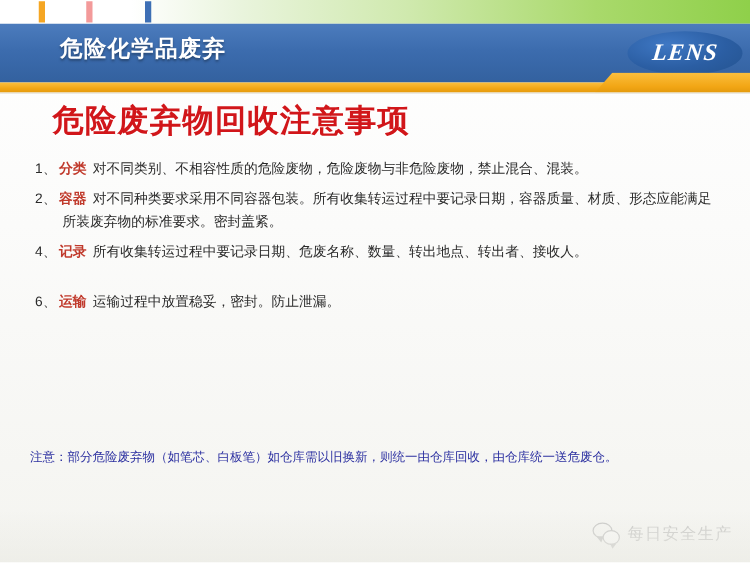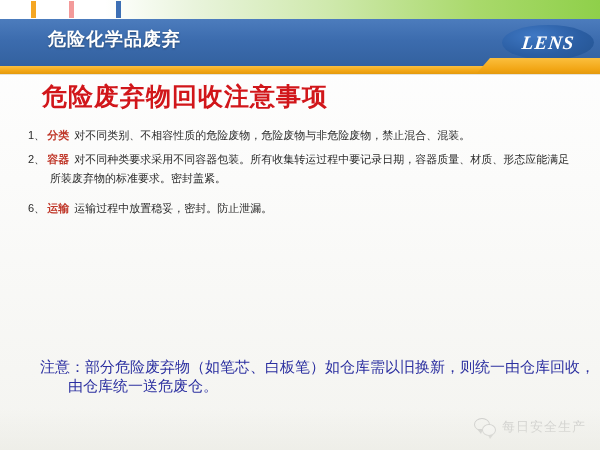--- a/index.html
+++ b/index.html
@@ -137,28 +137,28 @@
   }
   .item .txt {
     color: #2a2a2a;
   }
   .item-indent {
     display: block;
     padding-left: 22px;
     text-indent: -22px;
   }
 
-  .item.gap-top { margin-top: 11px; }
+  .item.gap-top { margin-top: 21px; }
 
   
   .note {
     position: absolute;
-    left: 40px; top: 357px;
+    left: 24px; top: 357px;
     width: 556px;
-    font-size: 15px;
+    font-size: 10px;
     line-height: 19px;
     color: #2b2fa0;
   }
   .note .note-line {
     display: block;
     padding-left: 28px;
     text-indent: -28px;
   }
 
   
@@ -257,20 +257,25 @@
       </span>
     </div>
 
     <div class="item">
       <span class="item-indent">
         <span class="num">2、</span><span class="kw">容器</span>&nbsp;<span class="txt">对不同种类要求采用不同容器包装。所有收集转运过程中要记录日期，容器质量、材质、形态应能满足所装废弃物的标准要求。密封盖紧。</span>
       </span>
     </div>
 
 
+    <div class="item">
+      <span class="item-indent">
+        <span class="num">4、</span><span class="kw">记录</span>&nbsp;<span class="txt">所有收集转运过程中要记录日期、危废名称、数量、转出地点、转出者、接收人。</span>
+      </span>
+    </div>
 
 
     <div class="item gap-top">
       <span class="item-indent">
         <span class="num">6、</span><span class="kw">运输</span>&nbsp;<span class="txt">运输过程中放置稳妥，密封。防止泄漏。</span>
       </span>
     </div>
 
   </div>
 

